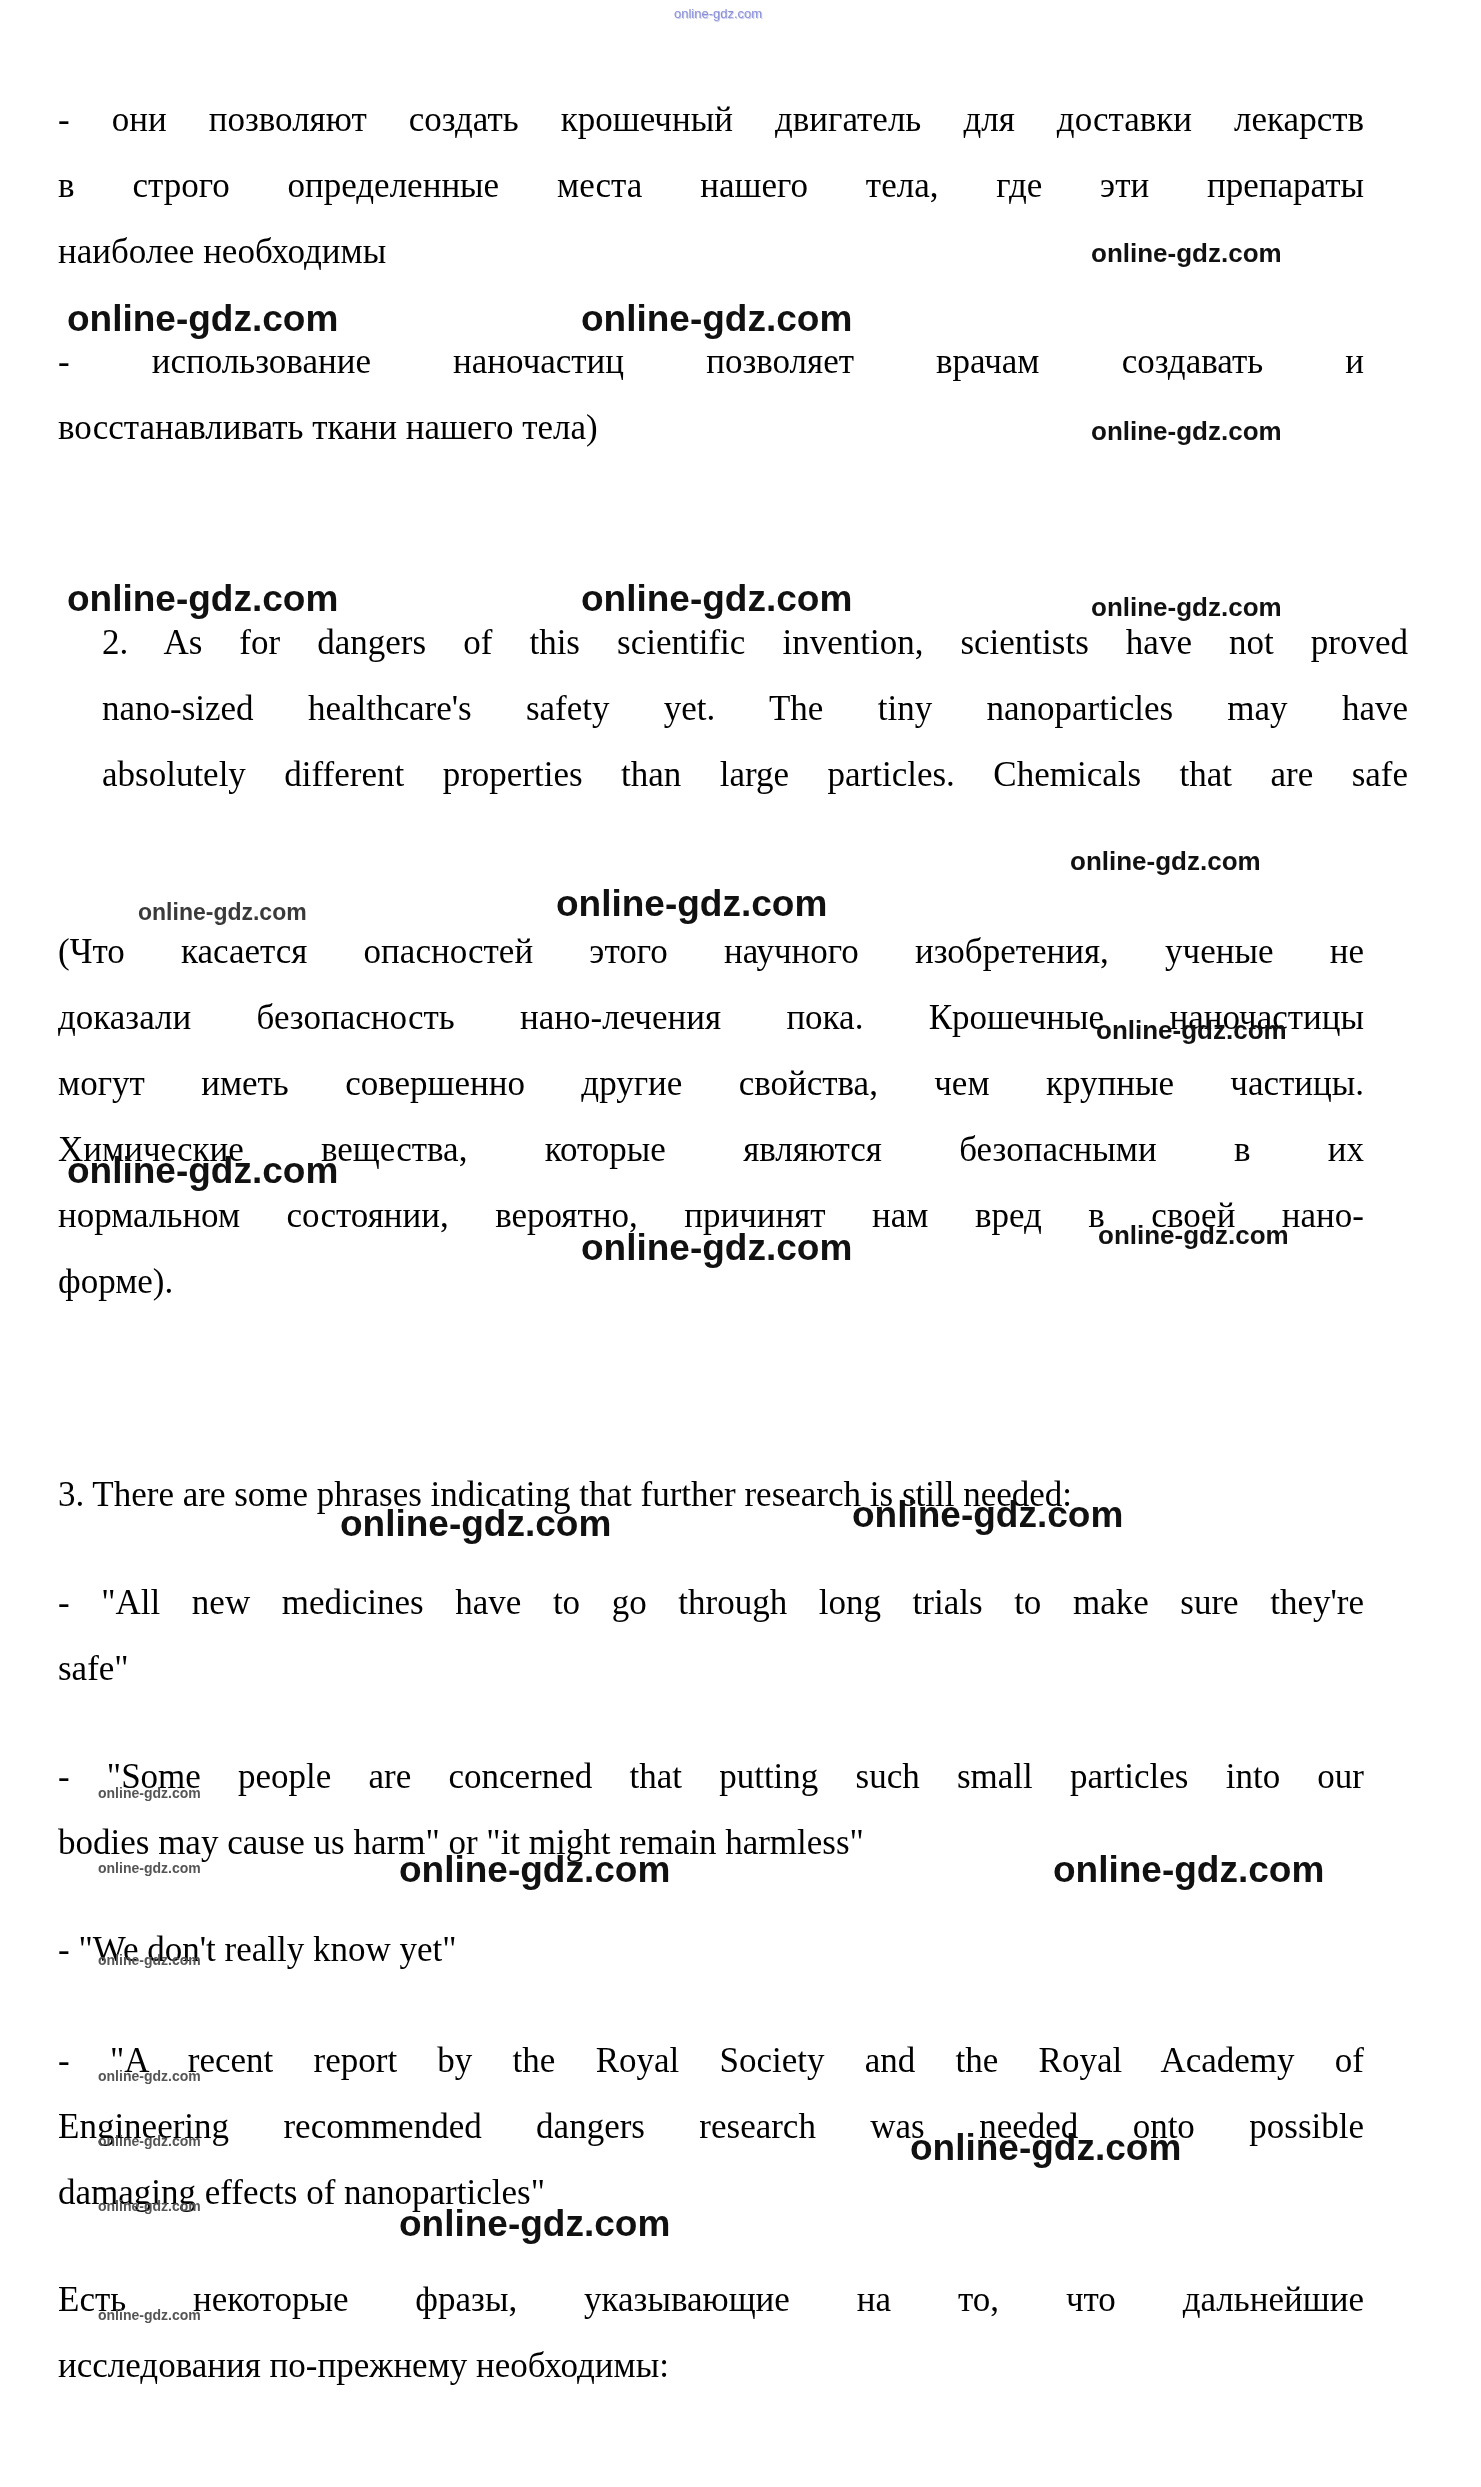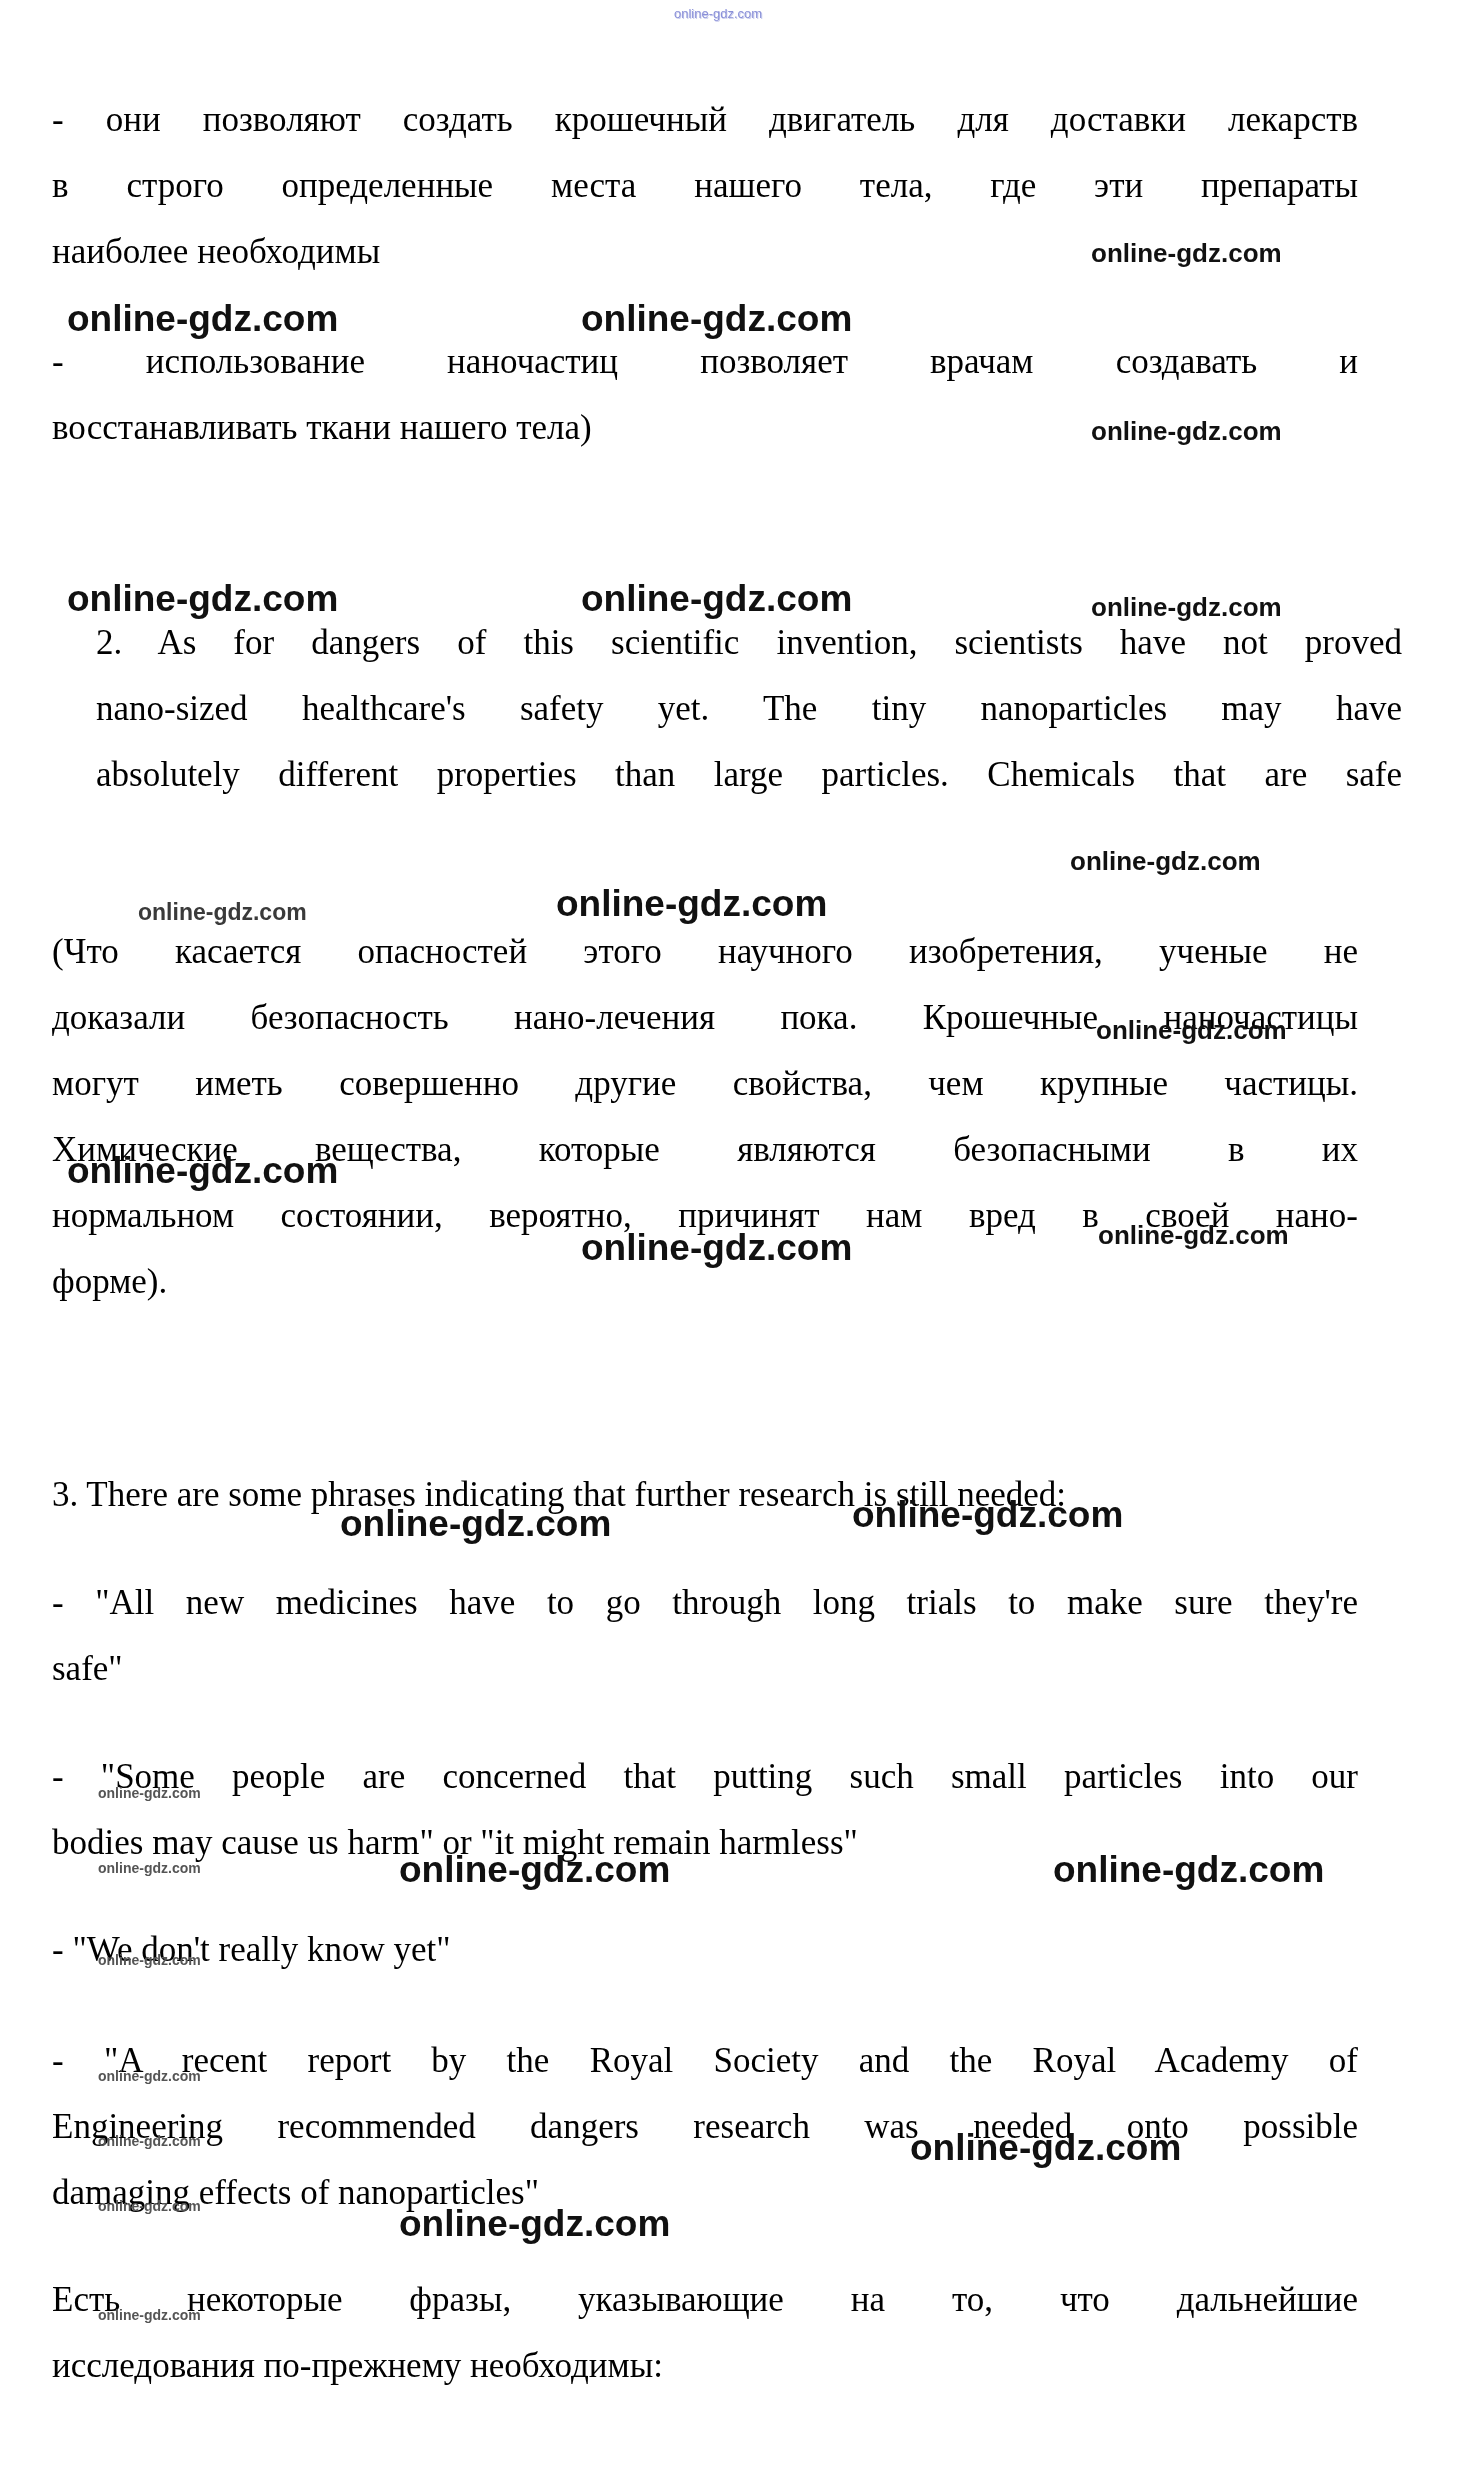--- a/index.html
+++ b/index.html
@@ -13,21 +13,21 @@
     overflow: hidden;
   }
   .page {
     position: relative;
     width: 1482px;
     height: 2077px;
     background: #ffffff;
   }
   .para {
     position: absolute;
-    left: 52px;
+    left: 58px;
     width: 1306px;
     font-size: 35px;
     line-height: 66px;
     color: #000000;
   }
   .line { display: block; }
   .jf { text-align: justify; text-align-last: justify; }
   .ll { text-align: left; text-align-last: left; }
   .wm {
     position: absolute;

